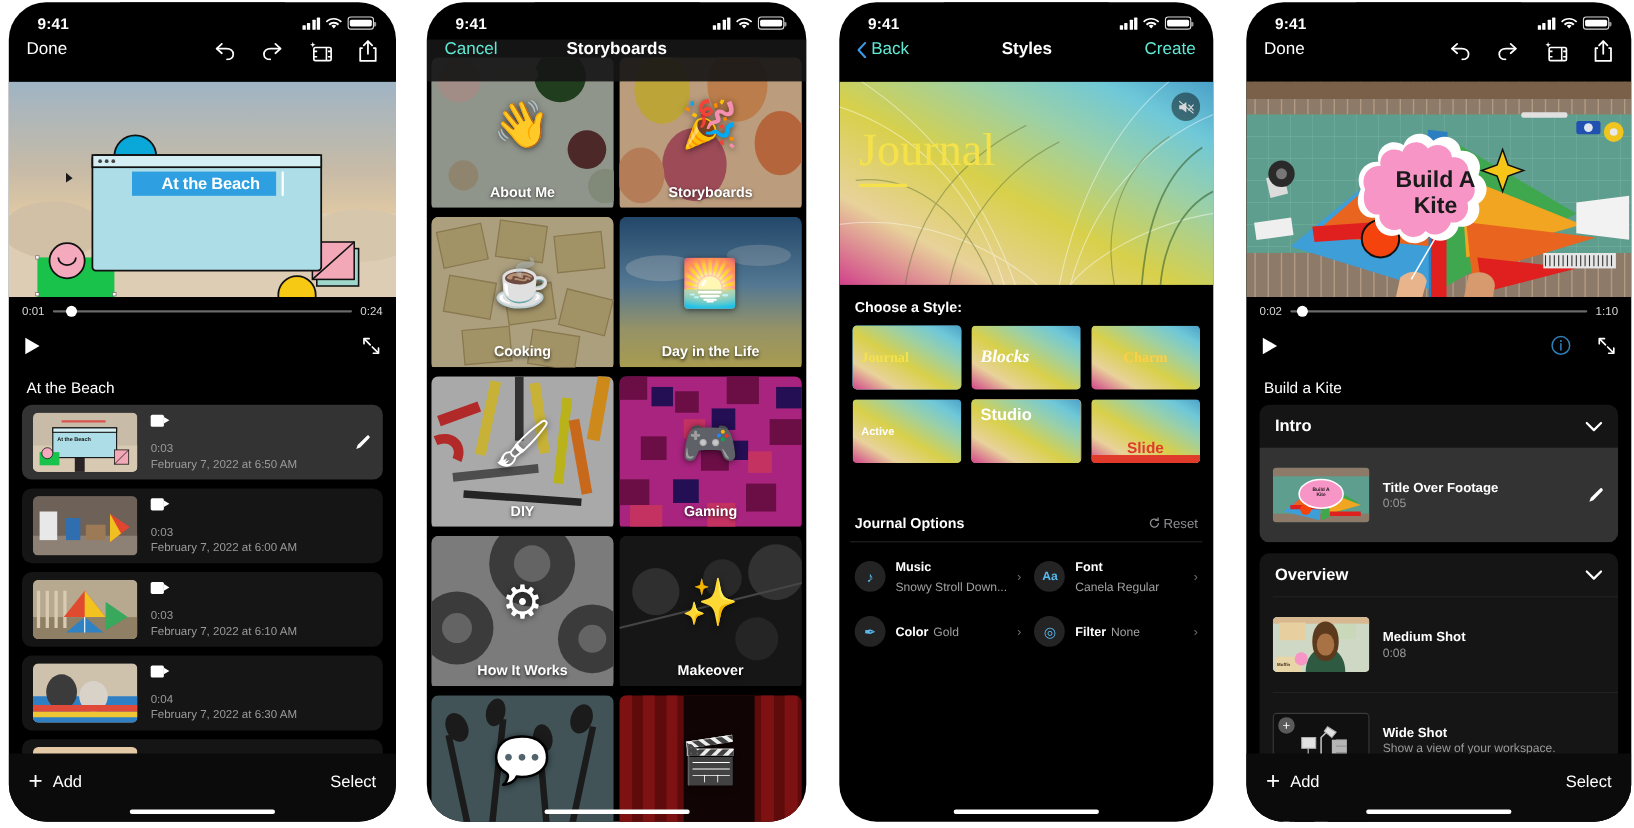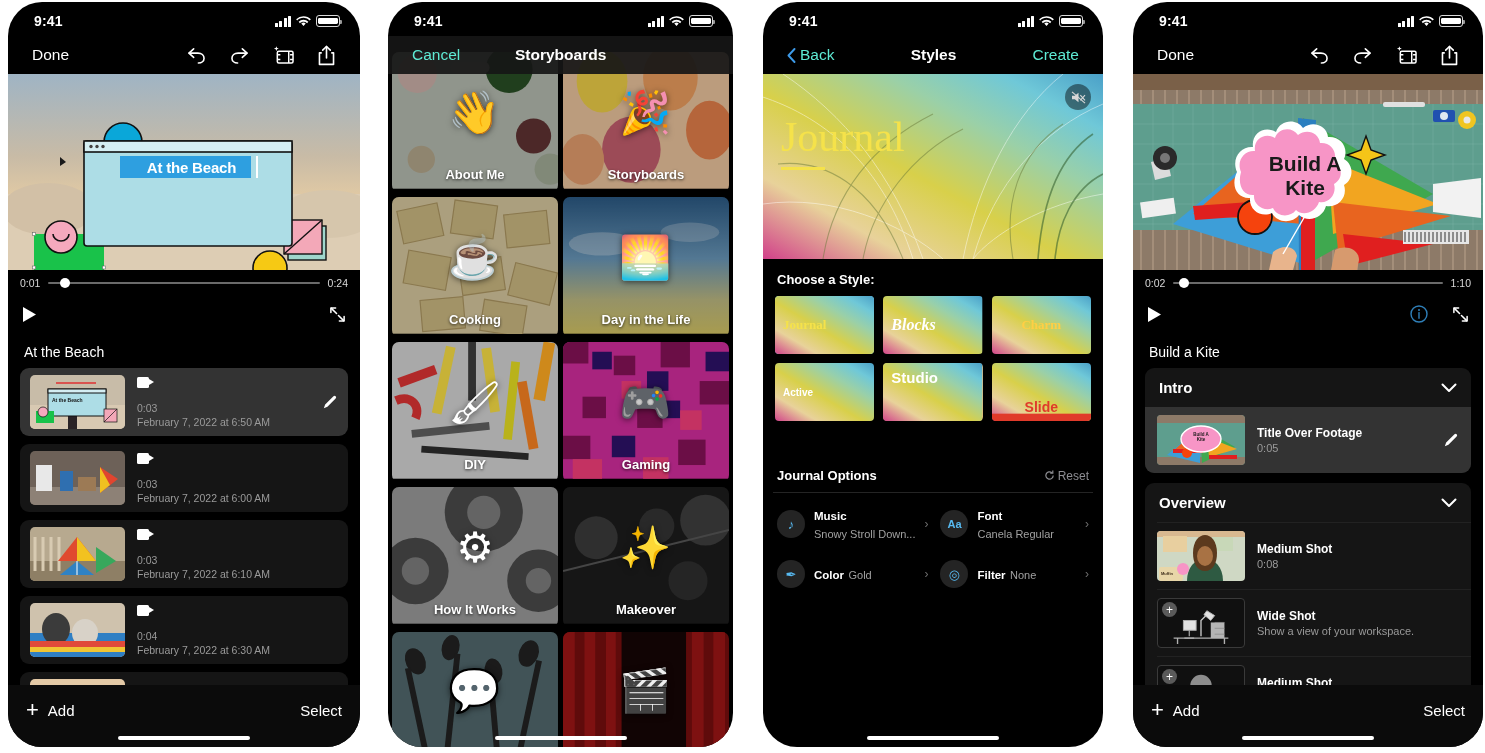--- a/index.html
+++ b/index.html
@@ -27,21 +27,21 @@
   .bars i:nth-child(3){height:8.5px}.bars i:nth-child(4){height:11px}
   .wifi { width:15px; height:11px; position:relative; }
   .batt { width:24px; height:11.5px; border:1.3px solid rgba(255,255,255,.85); border-radius:3px; position:relative; }
   .batt::after{content:"";position:absolute;left:1.3px;top:1.3px;bottom:1.3px;right:1.3px;background:#fff;border-radius:1.4px;}
   .batt::before{content:"";position:absolute;right:-3px;top:3.4px;width:1.8px;height:4px;background:rgba(255,255,255,.6);border-radius:0 1px 1px 0;}
 
   .notch { position:absolute; top:0; left:50%; transform:translateX(-50%);
            width:150px; height:26px; background:#000; border-radius:0 0 18px 18px; z-index:6; }
 
   
-  .navbar { height:38px; display:flex; align-items:center; padding:0 24px; font-size:15.5px; }
+  .navbar { height:38px; display:flex; align-items:flex-start; padding:0 16px; font-size:15.5px; }
   .navbar .left { flex:0 0 auto; }
   .navbar .center { flex:1; text-align:center; font-weight:bold; font-size:15.5px; }
   .navbar .right { flex:0 0 auto; }
   .nav-tools { display:flex; align-items:center; gap:22px; margin-left:auto; }
   .blue { color:#5eead4; }
 
   
   .preview { position:relative; width:100%; height:196px; overflow:hidden; }
   .scrub { height:26px; display:flex; align-items:center; gap:8px; padding:0 12px; font-size:10.5px; color:#d8d8d8; }
   .track { flex:1; height:2px; background:#6a6a6a; position:relative; border-radius:2px; }
@@ -95,21 +95,21 @@
            display:flex; align-items:center; justify-content:center; font-size:13px; flex:0 0 auto; }
   .opttxt { flex:1; min-width:0; }
   .opttxt .t { font-size:11.5px; font-weight:bold; }
   .opttxt .v { font-size:11px; color:#a0a0a0; margin-top:1px; white-space:nowrap; overflow:hidden; text-overflow:ellipsis; }
   .chev { color:#6e6e6e; font-size:12px; }
   .divline { height:1px; background:#242424; margin:0 10px; }
 
   
   .sbsection { background:#151515; border-radius:9px; margin:0 12px 10px; overflow:hidden; }
   .sbhdr { display:flex; align-items:center; justify-content:space-between; padding:11px 14px; font-size:15px; font-weight:bold; }
-  .shot { display:flex; align-items:center; gap:12px; padding:8px 12px; }
+  .shot { display:flex; align-items:center; gap:12px; padding:18px 12px; }
   .shot.sel { background:#333333; }
   .shot .st { width:88px; height:50px; border-radius:4px; overflow:hidden; flex:0 0 auto; position:relative; }
   .shot .ph { width:88px; height:50px; border-radius:4px; border:1px solid #3a3a3a; background:#101010; position:relative; flex:0 0 auto; }
   .badgeplus { position:absolute; left:4px; top:3px; width:15px; height:15px; border-radius:50%;
                background:#5a5a5a; color:#fff; font-size:12px; display:flex; align-items:center; justify-content:center; z-index:3; line-height:1; }
   .shot .meta .t { font-size:12px; font-weight:bold; }
   .shot .meta .s { font-size:11px; color:#9a9a9a; margin-top:2px; }
   .shotdiv { height:1px; background:#222; margin-left:12px; }
 
   

